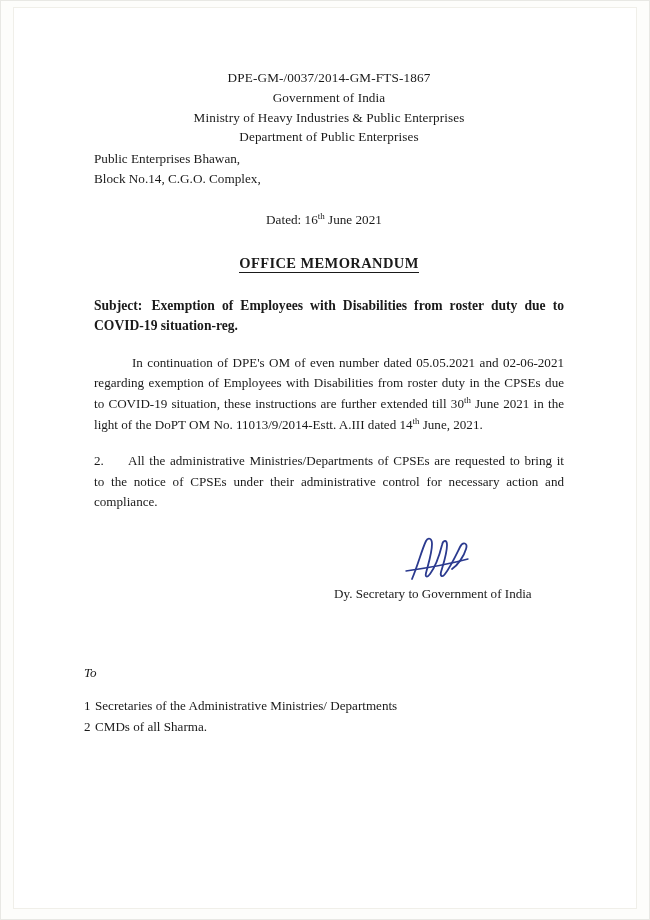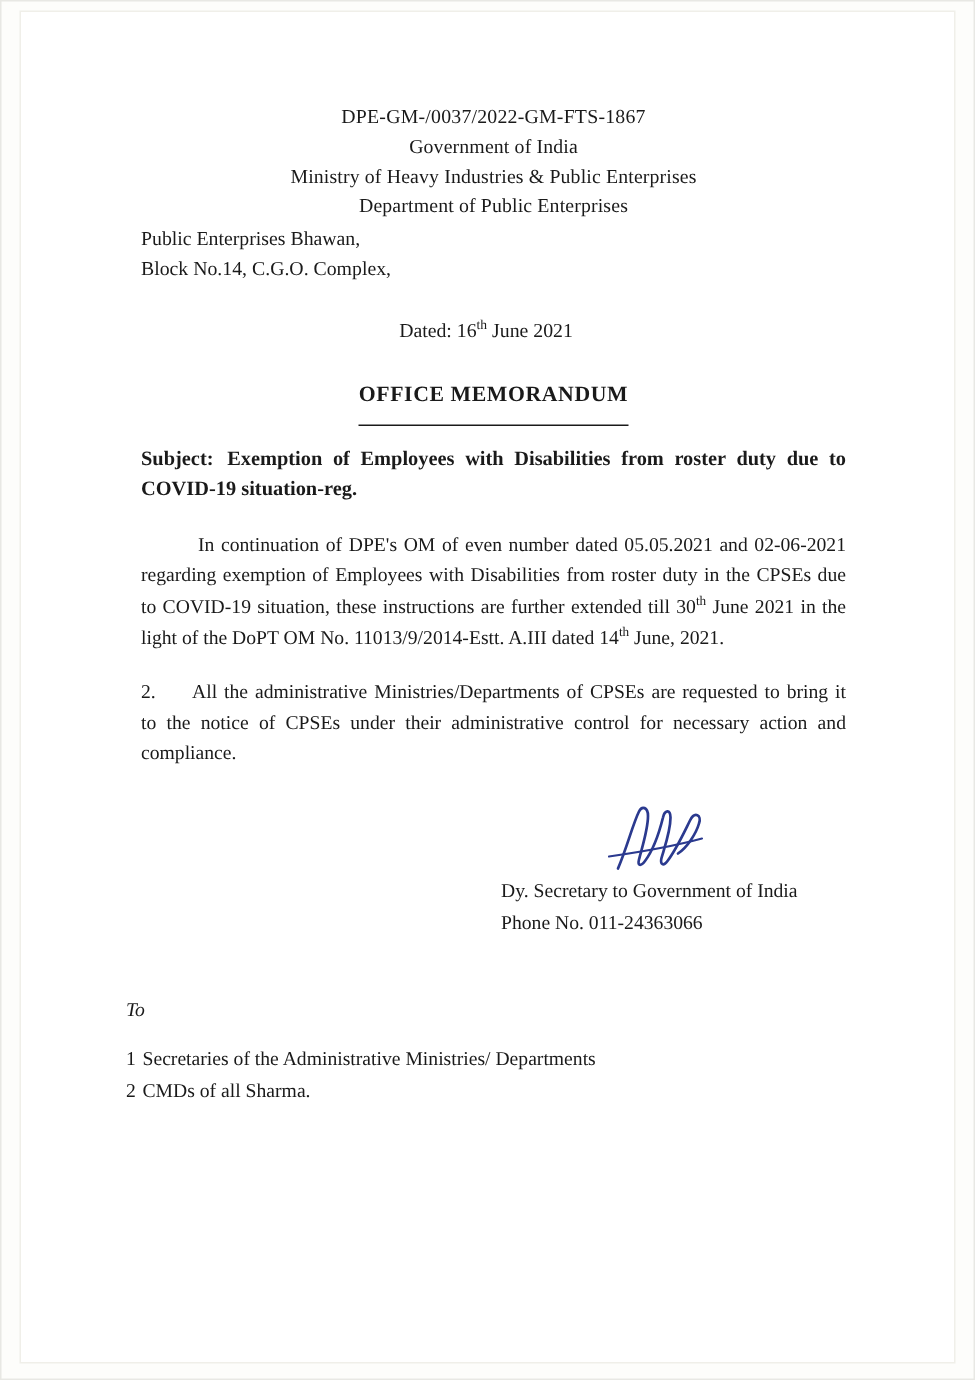--- a/index.html
+++ b/index.html
@@ -74,21 +74,21 @@
   
   .om-title {
     margin-top: 26px;
     text-align: center;
     font-weight: bold;
     font-size: 14.5px;
     letter-spacing: 0.4px;
   }
   .om-title span {
     border-bottom: 1.4px solid #1a1a1a;
-    padding-bottom: 12px;
+    padding-bottom: 1px;
   }
 
   
   .subject {
     margin-top: 24px;
     font-weight: bold;
     font-size: 13.6px;
     line-height: 1.52;
     text-align: justify;
   }
@@ -163,21 +163,21 @@
 </style>
 </head>
 <body>
 
 <div class="page">
   <div class="scan-edge"></div>
   <div class="sheet">
     <div class="content">
 
       <div class="hdr-center">
-        <div class="file-no">DPE-GM-/0037/2022-GM-FTS-1867</div>
+        <div class="file-no">DPE-GM-/0037/2014-GM-FTS-1867</div>
         <div>Government of India</div>
         <div>Ministry of Heavy Industries &amp; Public Enterprises</div>
         <div>Department of Public Enterprises</div>
       </div>
 
       <div class="addr">
         <div>Public Enterprises Bhawan,</div>
         <div>Block No.14, C.G.O. Complex,</div>
       </div>
 
@@ -191,21 +191,20 @@
 
       <div class="para"><span class="para-num">2.</span><span>All the administrative Ministries/Departments of CPSEs are requested to bring it to the notice of CPSEs under their administrative control for necessary action and compliance.</span></div>
 
       <div class="sign-wrap">
         <svg class="signature" viewBox="0 0 70 46">
           <path d="M10 44 C16 30 20 14 24 6 C26 2 30 3 30 9 C30 18 26 30 24 38 C23 42 25 43 28 39 C34 31 38 18 40 10 C41 5 45 4 45 10 C45 19 41 30 39 37 C38 41 40 43 43 39 C49 31 54 20 58 12 C61 6 66 8 64 14 C62 21 56 30 50 34" fill="none" stroke="#2b3a8f" stroke-width="1.8" stroke-linecap="round"></path>
           <path d="M4 36 C18 34 44 30 66 24" fill="none" stroke="#2b3a8f" stroke-width="1.4" stroke-linecap="round"></path>
         </svg>
         <div class="sign-block">
           <div>Dy. Secretary to Government of India</div>
-          <div>Phone No. 011-24363066</div>
         </div>
       </div>
 
       <div class="to-label">To</div>
       <div class="to-list">
         <div class="li"><span class="idx">1</span><span>Secretaries of the Administrative Ministries/ Departments</span></div>
         <div class="li"><span class="idx">2</span><span>CMDs of all Sharma.</span></div>
       </div>
 
     </div>

